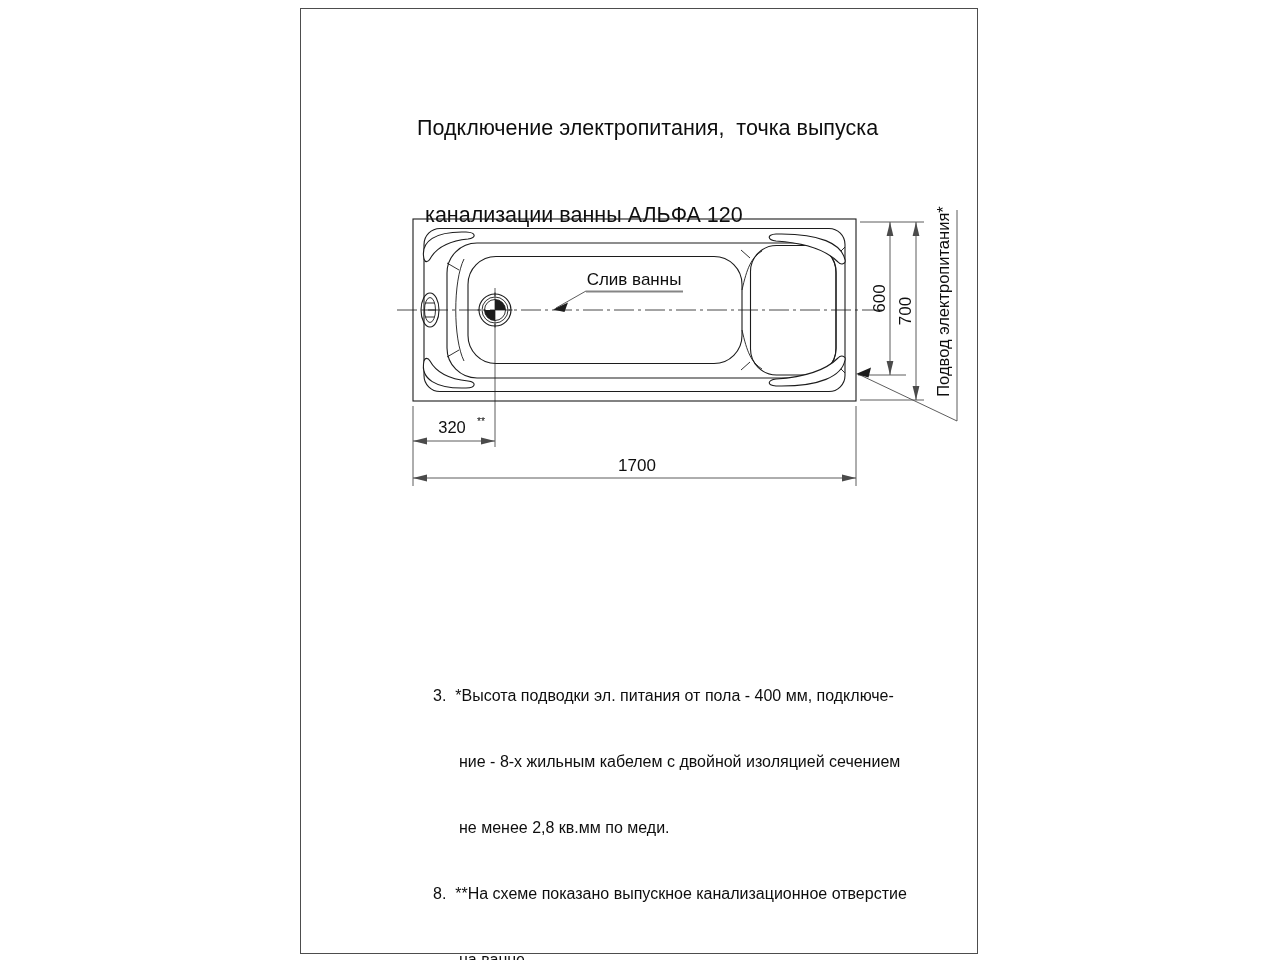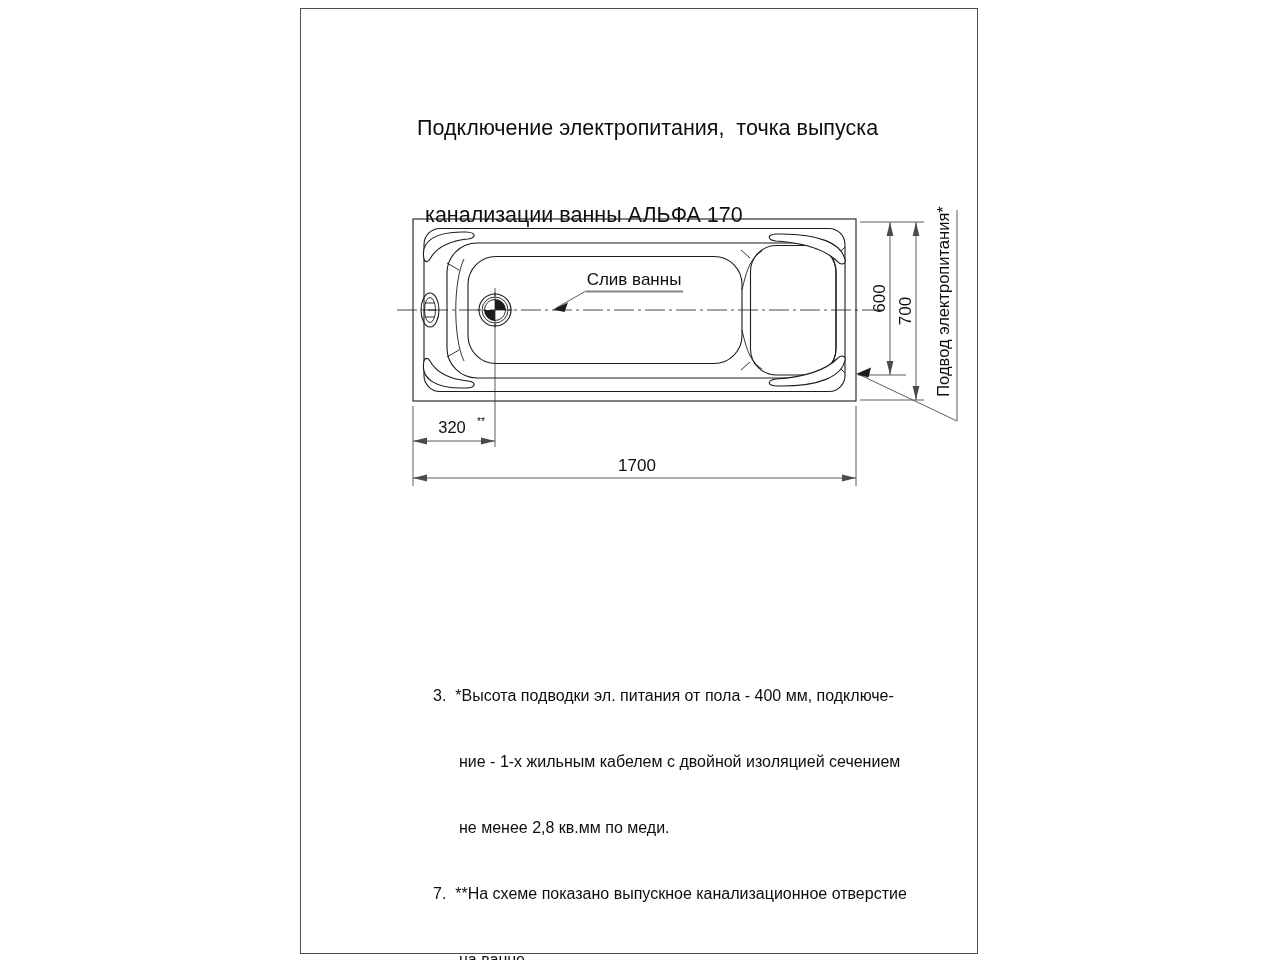--- a/index.html
+++ b/index.html
@@ -37,21 +37,21 @@
   .indent{padding-left:26px;}
 </style>
 </head>
 <body>
 
 <div class="canvas">
   <div class="frame"></div>
 
   <div class="title-block">
     <div>Подключение электропитания,  точка выпуска</div>
-    <div class="title-line2">канализации ванны АЛЬФА 170</div>
+    <div class="title-line2">канализации ванны АЛЬФА 120</div>
   </div>
 
   <svg class="drawing-svg" width="1280" height="960" viewBox="0 0 1280 960">
 
     <path class="cl" d="M397,310 L886,310"></path>
 
     <path class="dim" d="M495,288 L495,447"></path>
 
     <g>
       <rect class="ln" x="413" y="219" width="443" height="182"></rect>
@@ -139,19 +139,19 @@
     <g>
       <path class="dim" d="M858,374 L957,421"></path>
       <path class="dim" d="M957,210 L957,421"></path>
       <polygon class="blkf" points="856,374 871,367.5 868.5,377.5"></polygon>
       <text class="txt" x="949" y="301.5" font-size="16.5" text-anchor="middle" transform="rotate(-90 949 301.5)">Подвод электропитания*</text>
     </g>
   </svg>
 
   <div class="notes-block">
     <div class="nl">3.  *Высота подводки эл. питания от пола - 400 мм, подключе-</div>
-    <div class="nl indent">ние - 1-х жильным кабелем с двойной изоляцией сечением</div>
+    <div class="nl indent">ние - 8-х жильным кабелем с двойной изоляцией сечением</div>
     <div class="nl indent">не менее 2,8 кв.мм по меди.</div>
-    <div class="nl">7.  **На схеме показано выпускное канализационное отверстие</div>
+    <div class="nl">8.  **На схеме показано выпускное канализационное отверстие</div>
     <div class="nl indent">на ванне.</div>
     
   </div>
 </div>
 
 </body></html>

